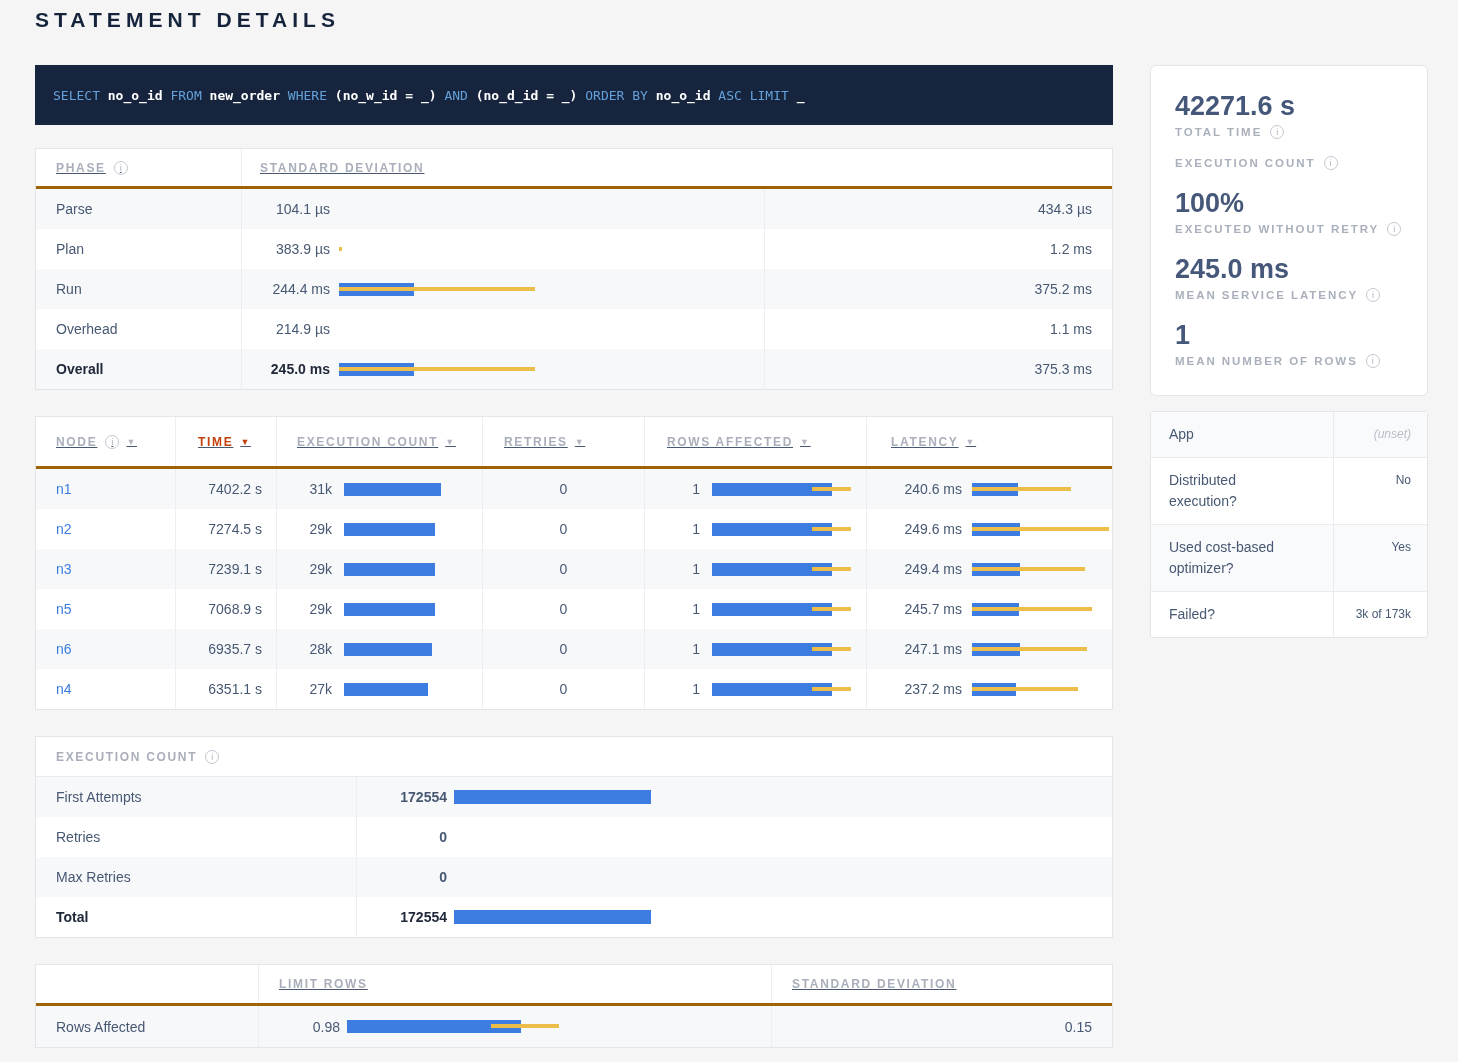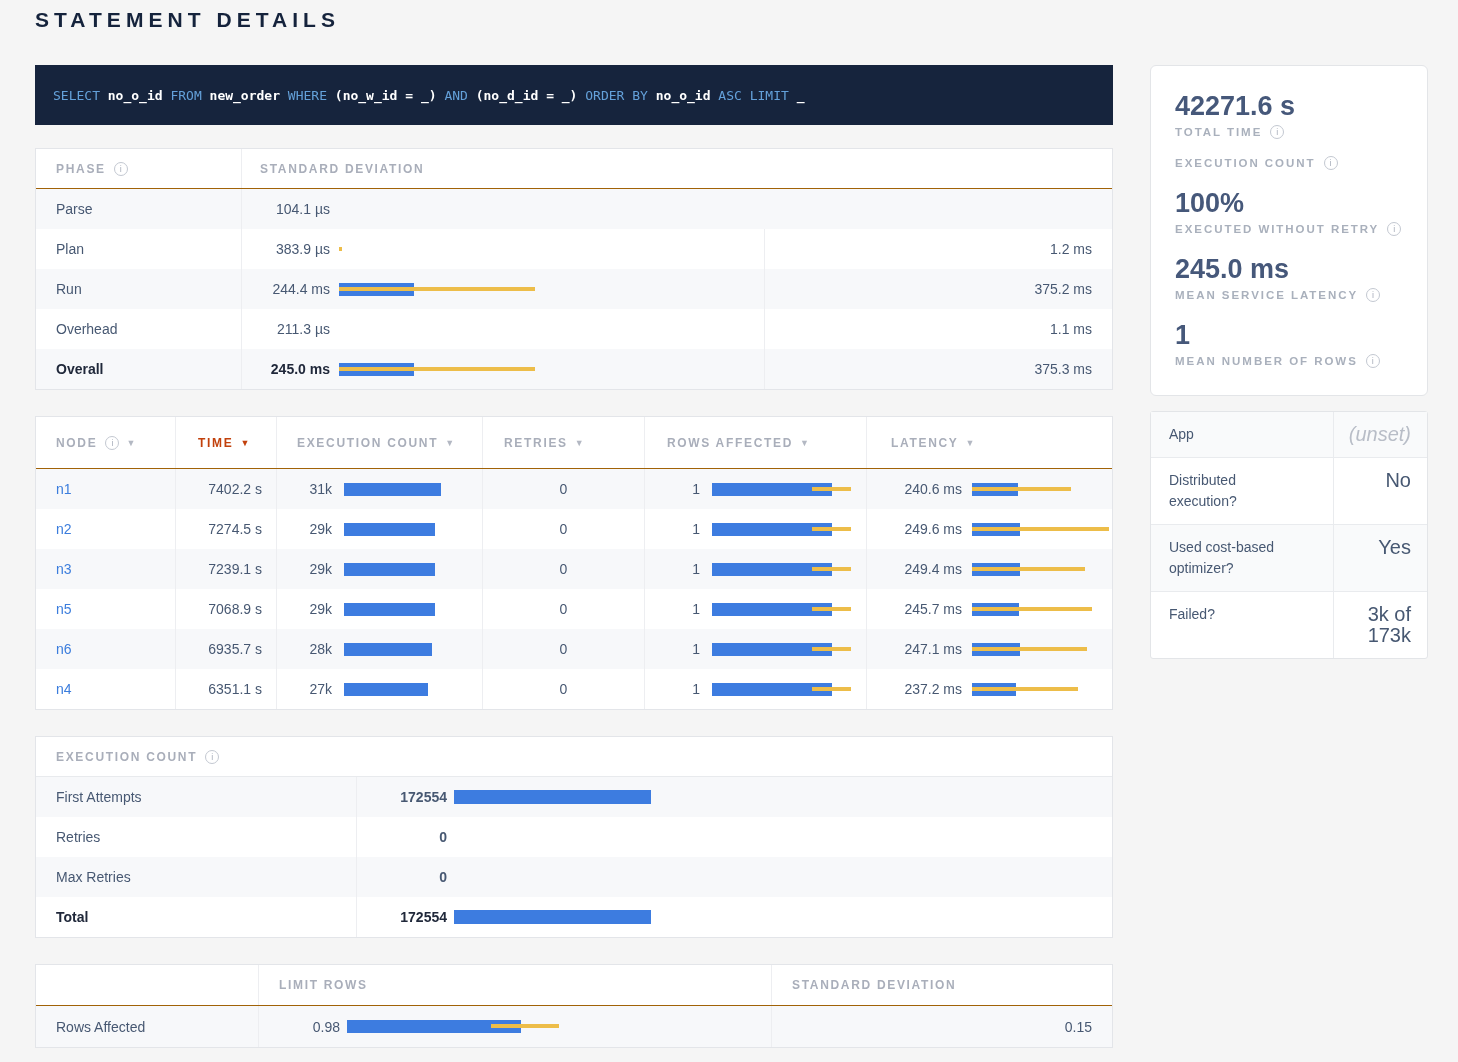--- a/index.html
+++ b/index.html
@@ -27,21 +27,21 @@
   .sql-line { font-family:"DejaVu Sans Mono", monospace; font-size:13px; white-space:pre; }
   .tok-kw { color:#64a1da; }
   .tok-id { color:#ffffff; font-weight:bold; }
 
   
   .tbl { background:#ffffff; border:1px solid #e3e5e9; margin-bottom:26px; }
   .trow { display:flex; height:40px; }
   .trow.alt { background:#f7f8fa; }
   .cell { display:flex; align-items:center; font-size:14px; color:#475872; }
   .hdr .cell { font-size:12px; font-weight:bold; letter-spacing:0.14em; color:#a9aeba; }
-  .hdr { border-bottom:1px solid #a16207; background:#ffffff; }
+  .hdr { border-bottom:3px solid #a16207; background:#ffffff;text-decoration:underline; }
   .vline { border-left:1px solid #edeef1; }
   .bold-row .lbl, .bold-row .num { font-weight:bold; color:#20283a; }
 
   .lbl { }
   .num { text-align:right; display:inline-block; }
   a.node-link { color:#3b7ddd; text-decoration:none; cursor:pointer; }
 
   
   .bar { position:relative; display:inline-block; height:13px; flex:none; }
   .bar i { position:absolute; display:block; }
@@ -119,21 +119,21 @@
     color:#a9b0bc; display:flex; align-items:center;
   }
 
   
   .details-panel { background:#ffffff; border:1px solid #e3e5e8; border-radius:3px; }
   .drow { display:flex; border-bottom:1px solid #e9ebee; }
   .drow:last-child { border-bottom:none; }
   .drow.alt { background:#f9fafb; }
   .dlabel { width:182px; padding:12px 10px 12px 18px; font-size:14px; color:#475872; display:flex; align-items:flex-start; }
   .dlabel span { max-width:122px; line-height:21px; }
-  .dvalue { flex:1; border-left:1px solid #e9ebee; padding:12px 16px 12px 6px; display:flex; justify-content:flex-end; align-items:flex-start; font-size:20px; color:#475872; }
+  .dvalue { flex:1; border-left:1px solid #e9ebee; padding:12px 16px 12px 6px; display:flex; justify-content:flex-end; align-items:flex-start; font-size:12px; color:#475872; }
   .dvalue span { max-width:58px; text-align:right; line-height:21px; }
   .dvalue.muted span { color:#b8bdc7; font-style:italic; max-width:none; }
 </style>
 </head>
 <body>
 
 <div class="page">
   <h1 class="page-title">STATEMENT DETAILS</h1>
 
   <div class="content">
@@ -152,20 +152,21 @@
           <div class="cell pc3 vline">
               <span>STANDARD DEVIATION</span>
             </div>
         </div>
         <div class="trow alt">
           <div class="cell pc1 lbl">Parse</div>
           <div class="cell pc2 vline">
               <span class="num">104.1 µs</span>
               <span class="bar phase-bar"></span>
             </div>
+          <div class="cell pc3 vline">434.3 µs</div>
         </div>
         <div class="trow">
           <div class="cell pc1 lbl">Plan</div>
           <div class="cell pc2 vline">
               <span class="num">383.9 µs</span>
               <span class="bar phase-bar">
                 <i class="bar-yellow" style="left: 0%; width: 1.5%;"></i>
               </span>
             </div>
           <div class="cell pc3 vline">1.2 ms</div>
@@ -177,21 +178,21 @@
               <span class="bar phase-bar">
                 <i class="bar-blue" style="width: 38.5%;"></i>
                 <i class="bar-yellow" style="left: 0%; width: 100%;"></i>
               </span>
             </div>
           <div class="cell pc3 vline">375.2 ms</div>
         </div>
         <div class="trow">
           <div class="cell pc1 lbl">Overhead</div>
           <div class="cell pc2 vline">
-              <span class="num">211.3 µs</span>
+              <span class="num">214.9 µs</span>
               <span class="bar phase-bar"></span>
             </div>
           <div class="cell pc3 vline">1.1 ms</div>
         </div>
         <div class="trow alt bold-row">
           <div class="cell pc1 lbl">Overall</div>
           <div class="cell pc2 vline">
               <span class="num">245.0 ms</span>
               <span class="bar phase-bar">
                 <i class="bar-blue" style="width: 38.5%;"></i>

